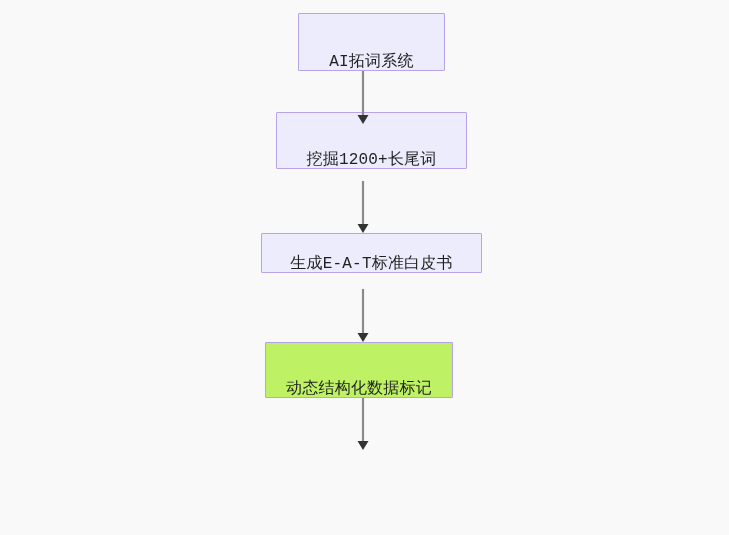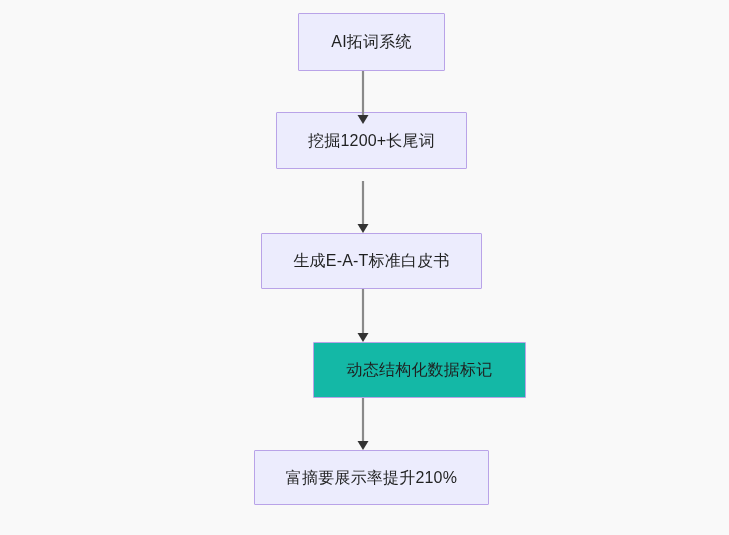--- a/index.html
+++ b/index.html
@@ -18,27 +18,28 @@
     width: 729px;
     height: 535px;
   }
   .node {
     position: absolute;
     box-sizing: border-box;
     background: #ececfd;
     border: 1.4px solid #b9a3e8;
     border-radius: 1px;
     display: flex;
-    align-items: center;
+    align-items: flex-end;
     justify-content: center;
     color: #1f2020;
     font-size: 16px;
     line-height: 1;
     letter-spacing: 0.2px;
     white-space: nowrap;
+    font-family: Liberation Mono, monospace;
   }
   .node-label {
     display: block;
   }
   .connector {
     position: absolute;
     width: 16px;
     display: block;
   }
   .connector svg {
@@ -52,31 +53,28 @@
 <div id="flowchart-canvas">
 
   <div class="node" id="node-n1" style="left: 298px; top: 13px; width: 147px; height: 58px; background: rgb(236, 236, 253); border-color: rgb(185, 163, 232); color: rgb(31, 32, 32);">
     <span class="node-label">AI拓词系统</span>
   </div>
 
   <div class="node" id="node-n2" style="left: 276px; top: 112px; width: 191px; height: 57px; background: rgb(236, 236, 253); border-color: rgb(185, 163, 232); color: rgb(31, 32, 32);">
     <span class="node-label">挖掘1200+长尾词</span>
   </div>
 
-  <div class="node" id="node-n3" style="left: 261px; top: 233px; width: 221px; height: 56px; background: rgb(236, 236, 253); border-color: rgb(185, 163, 232); color: rgb(31, 32, 32);">
+  <div class="node" id="node-n3" style="left: 261px; top: 233px; width: 221px; height: 40px; background: rgb(236, 236, 253); border-color: rgb(185, 163, 232); color: rgb(31, 32, 32);">
     <span class="node-label">生成E-A-T标准白皮书</span>
   </div>
 
-  <div class="node" id="node-n4" style="left: 265px; top: 342px; width: 213px; height: 56px; background: #14b8a6; border-color: rgb(185, 163, 232); color: rgb(31, 32, 32); margin-left: 48px;">
+  <div class="node" id="node-n4" style="left: 265px; top: 342px; width: 188px; height: 56px; background: #bef264; border-color: rgb(185, 163, 232); color: rgb(31, 32, 32);">
     <span class="node-label">动态结构化数据标记</span>
   </div>
 
-  <div class="node" id="node-n5" style="left: 254px; top: 450px; width: 235px; height: 55px; background: rgb(236, 236, 253); border-color: rgb(185, 163, 232); color: rgb(31, 32, 32);">
-    <span class="node-label">富摘要展示率提升210%</span>
-  </div>
 
   <div class="connector" id="edge-e1" style="left: 355px; top: 71px; height: 53px;">
       <svg width="16" height="53" viewBox="0 0 16 53">
         <line x1="8" y1="0" x2="8" y2="45" stroke="#8a8a8a" stroke-width="2.2"></line>
         <polygon points="2.5,44 13.5,44 8,53" fill="#333333"></polygon>
       </svg>
     </div>
   <div class="connector" id="edge-e2" style="left: 355px; top: 181px; height: 52px;">
       <svg width="16" height="52" viewBox="0 0 16 52">
         <line x1="8" y1="0" x2="8" y2="44" stroke="#8a8a8a" stroke-width="2.2"></line>

